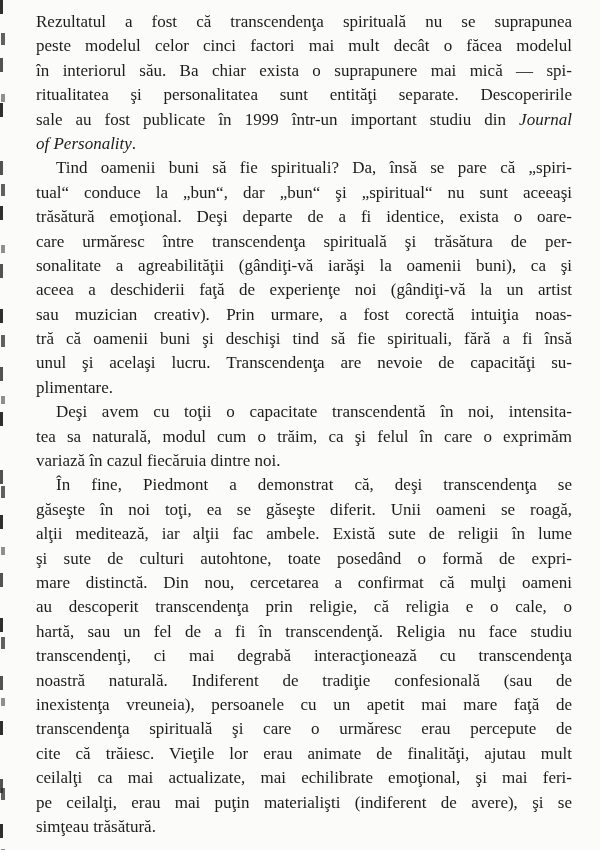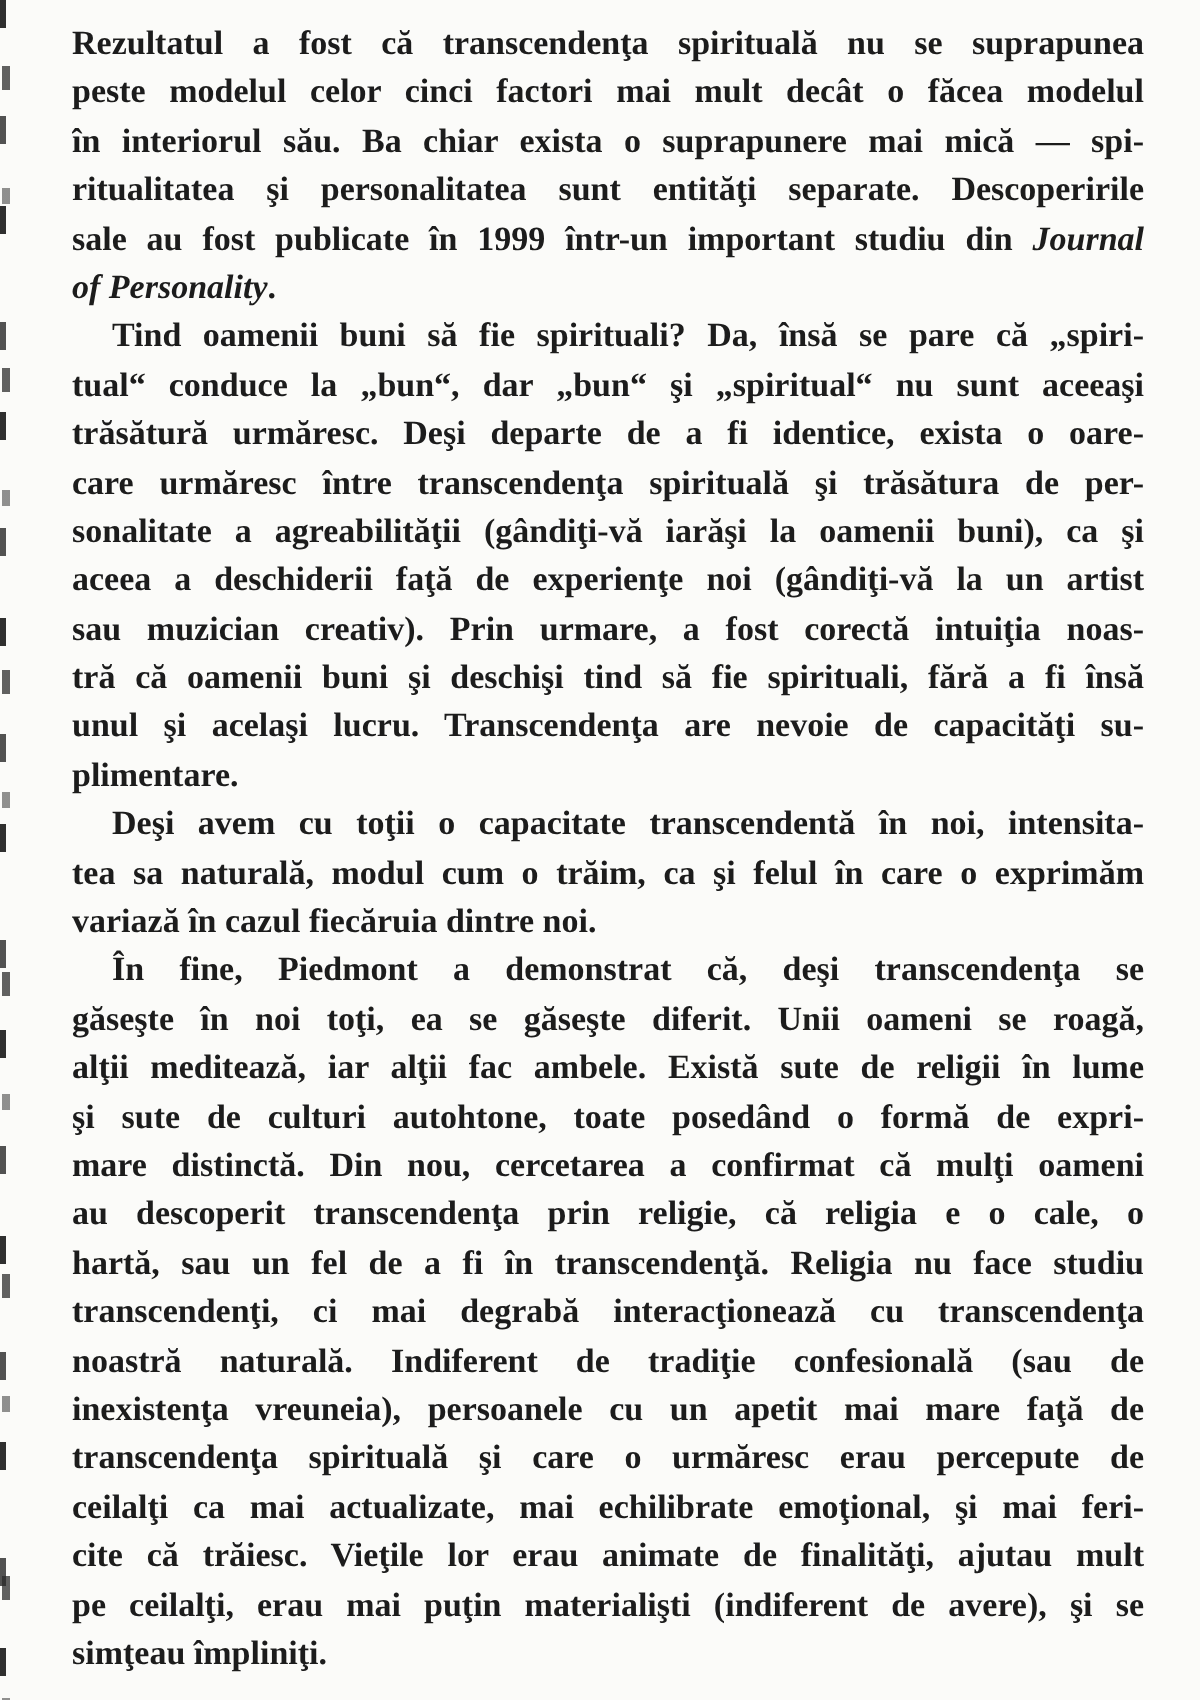--- a/index.html
+++ b/index.html
@@ -18,21 +18,21 @@
   .gutter {
     position: absolute; left: 0; top: 0; width: 7px; height: 850px;
     background:
       repeating-linear-gradient(180deg, rgba(30,30,30,.92) 0 14px, rgba(0,0,0,0) 14px 58px, rgba(40,40,40,.8) 58px 72px, rgba(0,0,0,0) 72px 103px) 0 0 / 3px 100% no-repeat,
       repeating-linear-gradient(180deg, rgba(0,0,0,0) 0 27px, rgba(45,45,45,.75) 27px 39px, rgba(0,0,0,0) 39px 88px, rgba(55,55,55,.55) 88px 96px, rgba(0,0,0,0) 96px 151px) 1px 6px / 4px 100% no-repeat;
   }
   .page-text {
     position: absolute; left: 36px; right: 28px; top: 10px;
     color: var(--ink, #1c1c1c);
     font-size: 17px;
-    font-weight: 700;
+    font-weight: 400;
     line-height: 24.4px;
   }
   .para { margin: 0; }
   .line {
     text-align: justify;
     text-align-last: justify;
     height: 24.4px;
     overflow: hidden;
     white-space: normal;
   }
@@ -50,21 +50,21 @@
         <div class="line"><span>Rezultatul a fost că transcendenţa spirituală nu se suprapunea</span></div>
         <div class="line"><span>peste modelul celor cinci factori mai mult decât o făcea modelul</span></div>
         <div class="line"><span>în interiorul său. Ba chiar exista o suprapunere mai mică — spi-</span></div>
         <div class="line"><span>ritualitatea şi personalitatea sunt entităţi separate. Descoperirile</span></div>
         <div class="line"><span>sale au fost publicate în 1999 într-un important studiu din </span><span class="it">Journal</span></div>
         <div class="line last"><span class="it">of Personality</span><span>.</span></div>
       </div>
       <div class="para">
         <div class="line indent"><span>Tind oamenii buni să fie spirituali? Da, însă se pare că „spiri-</span></div>
         <div class="line"><span>tual“ conduce la „bun“, dar „bun“ şi „spiritual“ nu sunt aceeaşi</span></div>
-        <div class="line"><span>trăsătură urmăresc. Deşi departe de a fi identice, exista o oare-</span></div>
+        <div class="line"><span>trăsătură emoţional. Deşi departe de a fi identice, exista o oare-</span></div>
         <div class="line"><span>care urmăresc între transcendenţa spirituală şi trăsătura de per-</span></div>
         <div class="line"><span>sonalitate a agreabilităţii (gândiţi-vă iarăşi la oamenii buni), ca şi</span></div>
         <div class="line"><span>aceea a deschiderii faţă de experienţe noi (gândiţi-vă la un artist</span></div>
         <div class="line"><span>sau muzician creativ). Prin urmare, a fost corectă intuiţia noas-</span></div>
         <div class="line"><span>tră că oamenii buni şi deschişi tind să fie spirituali, fără a fi însă</span></div>
         <div class="line"><span>unul şi acelaşi lucru. Transcendenţa are nevoie de capacităţi su-</span></div>
         <div class="line last"><span>plimentare.</span></div>
       </div>
       <div class="para">
         <div class="line indent"><span>Deşi avem cu toţii o capacitate transcendentă în noi, intensita-</span></div>
@@ -76,19 +76,19 @@
         <div class="line"><span>găseşte în noi toţi, ea se găseşte diferit. Unii oameni se roagă,</span></div>
         <div class="line"><span>alţii meditează, iar alţii fac ambele. Există sute de religii în lume</span></div>
         <div class="line"><span>şi sute de culturi autohtone, toate posedând o formă de expri-</span></div>
         <div class="line"><span>mare distinctă. Din nou, cercetarea a confirmat că mulţi oameni</span></div>
         <div class="line"><span>au descoperit transcendenţa prin religie, că religia e o cale, o</span></div>
         <div class="line"><span>hartă, sau un fel de a fi în transcendenţă. Religia nu face studiu</span></div>
         <div class="line"><span>transcendenţi, ci mai degrabă interacţionează cu transcendenţa</span></div>
         <div class="line"><span>noastră naturală. Indiferent de tradiţie confesională (sau de</span></div>
         <div class="line"><span>inexistenţa vreuneia), persoanele cu un apetit mai mare faţă de</span></div>
         <div class="line"><span>transcendenţa spirituală şi care o urmăresc erau percepute de</span></div>
+        <div class="line"><span>cite că trăiesc. Vieţile lor erau animate de finalităţi, ajutau mult</span></div>
         <div class="line"><span>ceilalţi ca mai actualizate, mai echilibrate emoţional, şi mai feri-</span></div>
-        <div class="line"><span>cite că trăiesc. Vieţile lor erau animate de finalităţi, ajutau mult</span></div>
         <div class="line"><span>pe ceilalţi, erau mai puţin materialişti (indiferent de avere), şi se</span></div>
-        <div class="line last"><span>simţeau împliniţi.</span></div>
+        <div class="line last"><span>simţeau trăsătură.</span></div>
       </div>
     </div>
 </div>
 
 </body></html>

